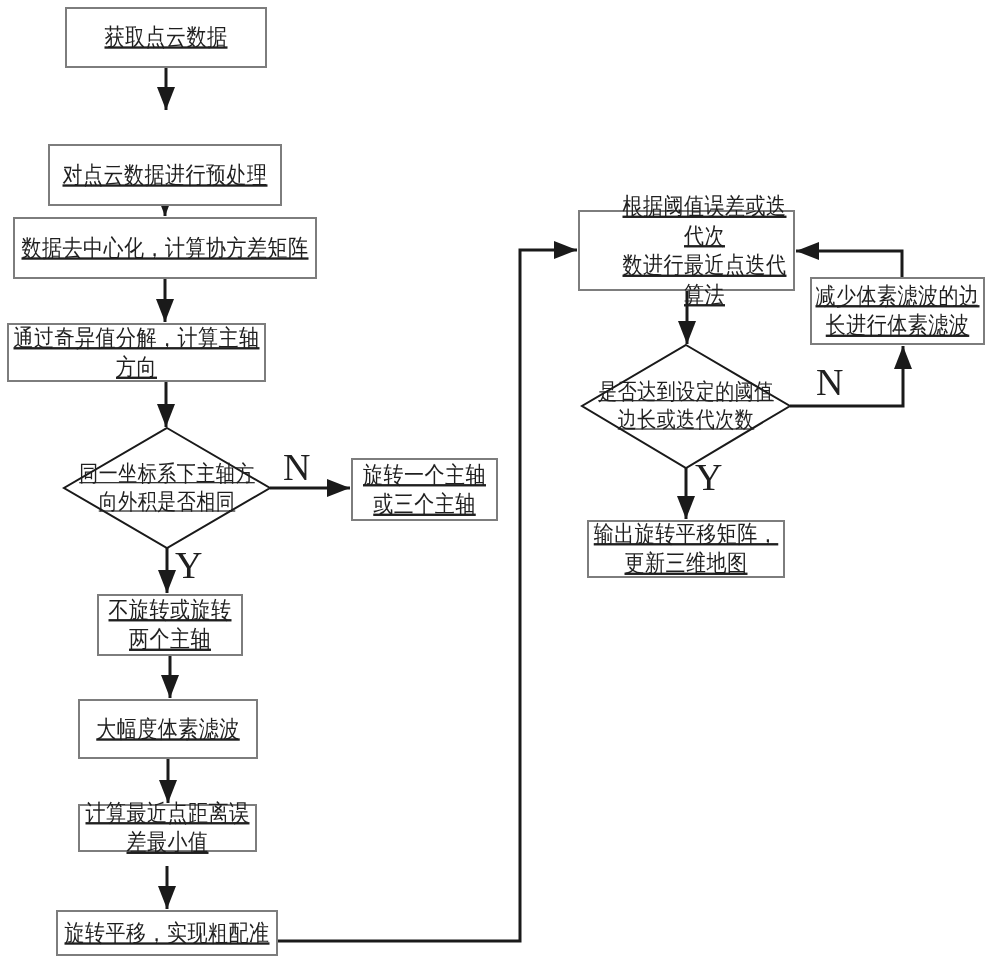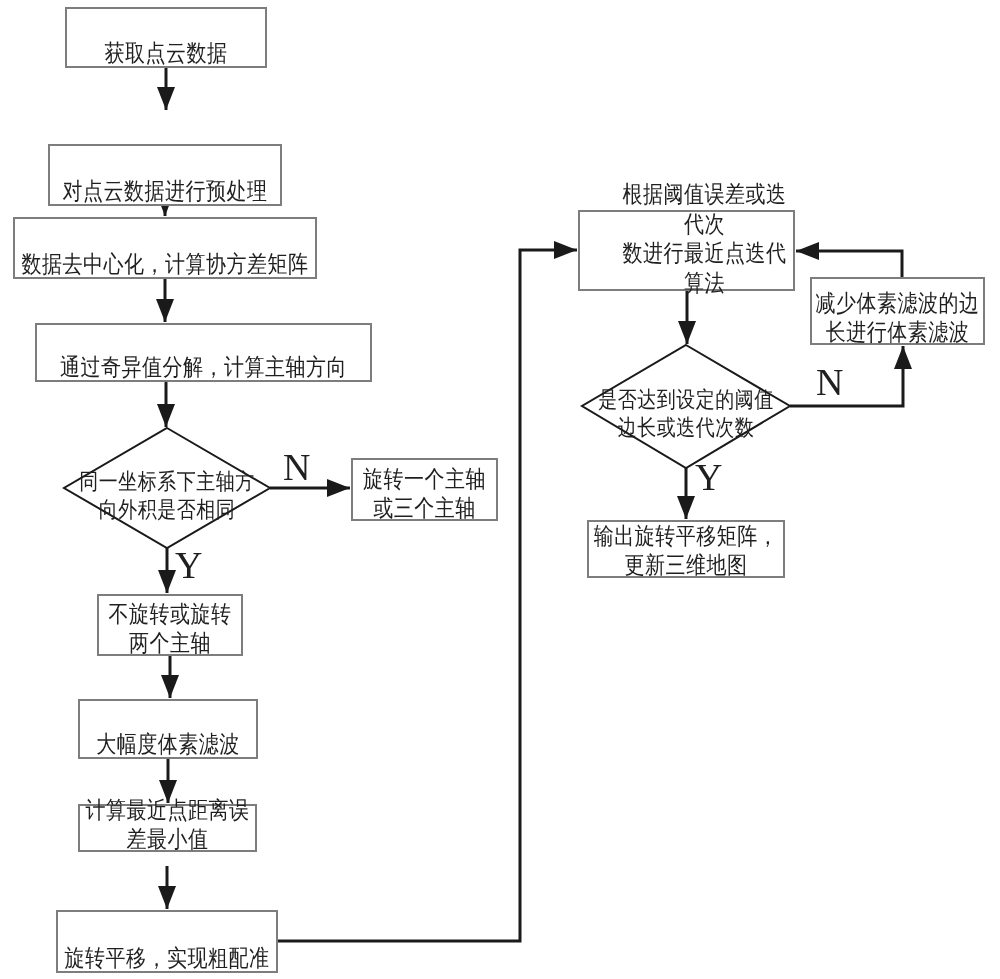--- a/index.html
+++ b/index.html
@@ -15,24 +15,25 @@
     background:var(--bg);
     font-family:"Liberation Serif","DejaVu Serif",serif;
     color:var(--text);
     overflow:hidden;
   }
   #connectors{position:absolute;left:0;top:0;width:1000px;height:979px;}
   .edge{stroke:var(--line);stroke-width:3;fill:none;}
   .diamond{stroke:var(--line);stroke-width:2;fill:var(--bg);}
   .node{
     position:absolute;
-    display:flex;align-items:flex-end;justify-content:center;
+    display:flex;align-items:center;justify-content:center;
     text-align:center;
     box-sizing:border-box;
     background:var(--bg);
+    text-decoration:underline;
   }
   .rect{border:2px solid var(--box-border);}
   .dlabel{background:transparent;}
   .txt{
     white-space:pre-line;
     font-size:20px;
     line-height:25px;
     transform:scaleY(1.18);
     letter-spacing:0.5px;
   }
@@ -80,21 +81,21 @@
   </div>
 
   <div class="node rect" style="left:48px;top:111px;width:234px;height:62px;margin-top:33px;">
     <span class="txt">对点云数据进行预处理</span>
   </div>
 
   <div class="node rect" style="left:13px;top:217px;width:304px;height:62px;">
     <span class="txt">数据去中心化，计算协方差矩阵</span>
   </div>
 
-  <div class="node rect" style="left:7px;top:323px;width:337px;height:59px;margin-left:28px;">
+  <div class="node rect" style="left:7px;top:323px;width:259px;height:59px;">
     <span class="txt">通过奇异值分解，计算主轴方向</span>
   </div>
 
   <div class="node dlabel" style="left:77px;top:456px;width:180px;height:64px;">
     <span class="txt">同一坐标系下主轴方
 向外积是否相同</span>
   </div>
 
   <div class="node rect" style="left:351px;top:458px;width:147px;height:63px;">
     <span class="txt">旋转一个主轴
@@ -108,21 +109,21 @@
 
   <div class="node rect" style="left:78px;top:699px;width:180px;height:60px;">
     <span class="txt">大幅度体素滤波</span>
   </div>
 
   <div class="node rect" style="left:78px;top:804px;width:179px;height:48px;">
     <span class="txt">计算最近点距离误
 差最小值</span>
   </div>
 
-  <div class="node rect" style="left:56px;top:910px;width:222px;height:63px;">
+  <div class="node rect" style="left:56px;top:910px;width:222px;height:46px;">
     <span class="txt">旋转平移，实现粗配准</span>
   </div>
 
   <div class="node rect" style="left:578px;top:210px;width:217px;height:81px;padding-left:36px;">
     <span class="txt">根据阈值误差或迭代次
 数进行最近点迭代算法</span>
   </div>
 
   <div class="node dlabel" style="left:591px;top:374px;width:190px;height:64px;">
     <span class="txt">是否达到设定的阈值

